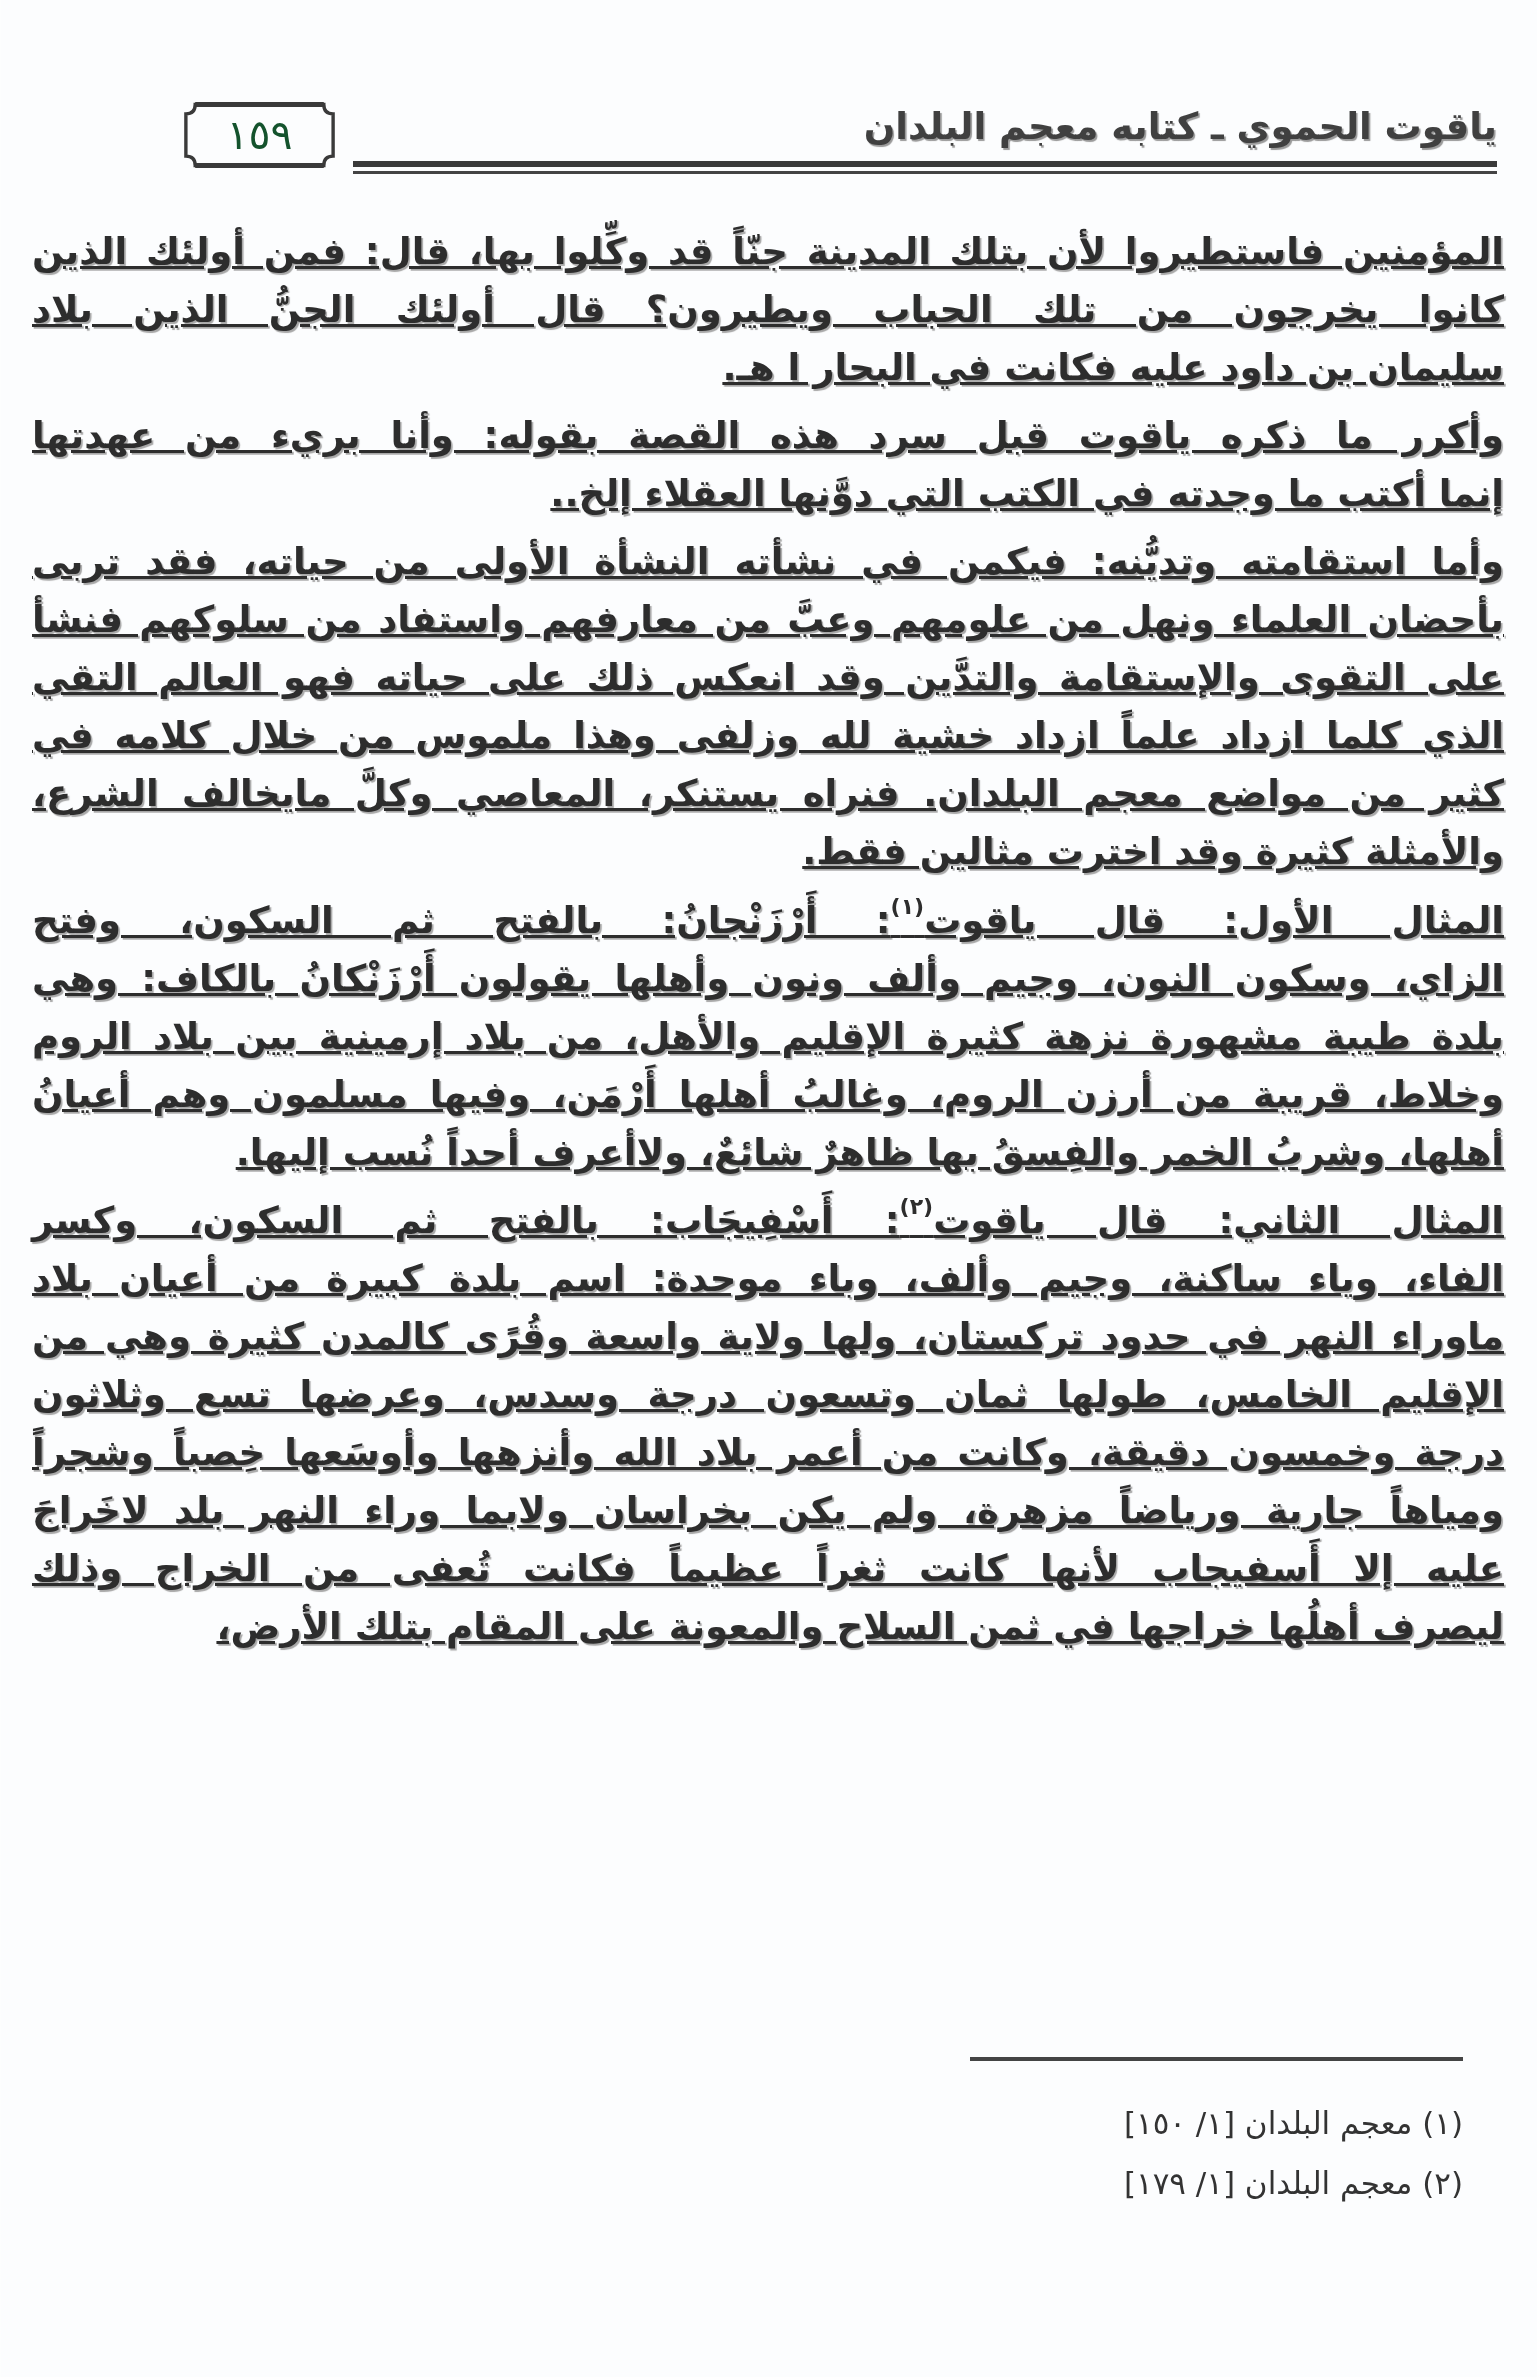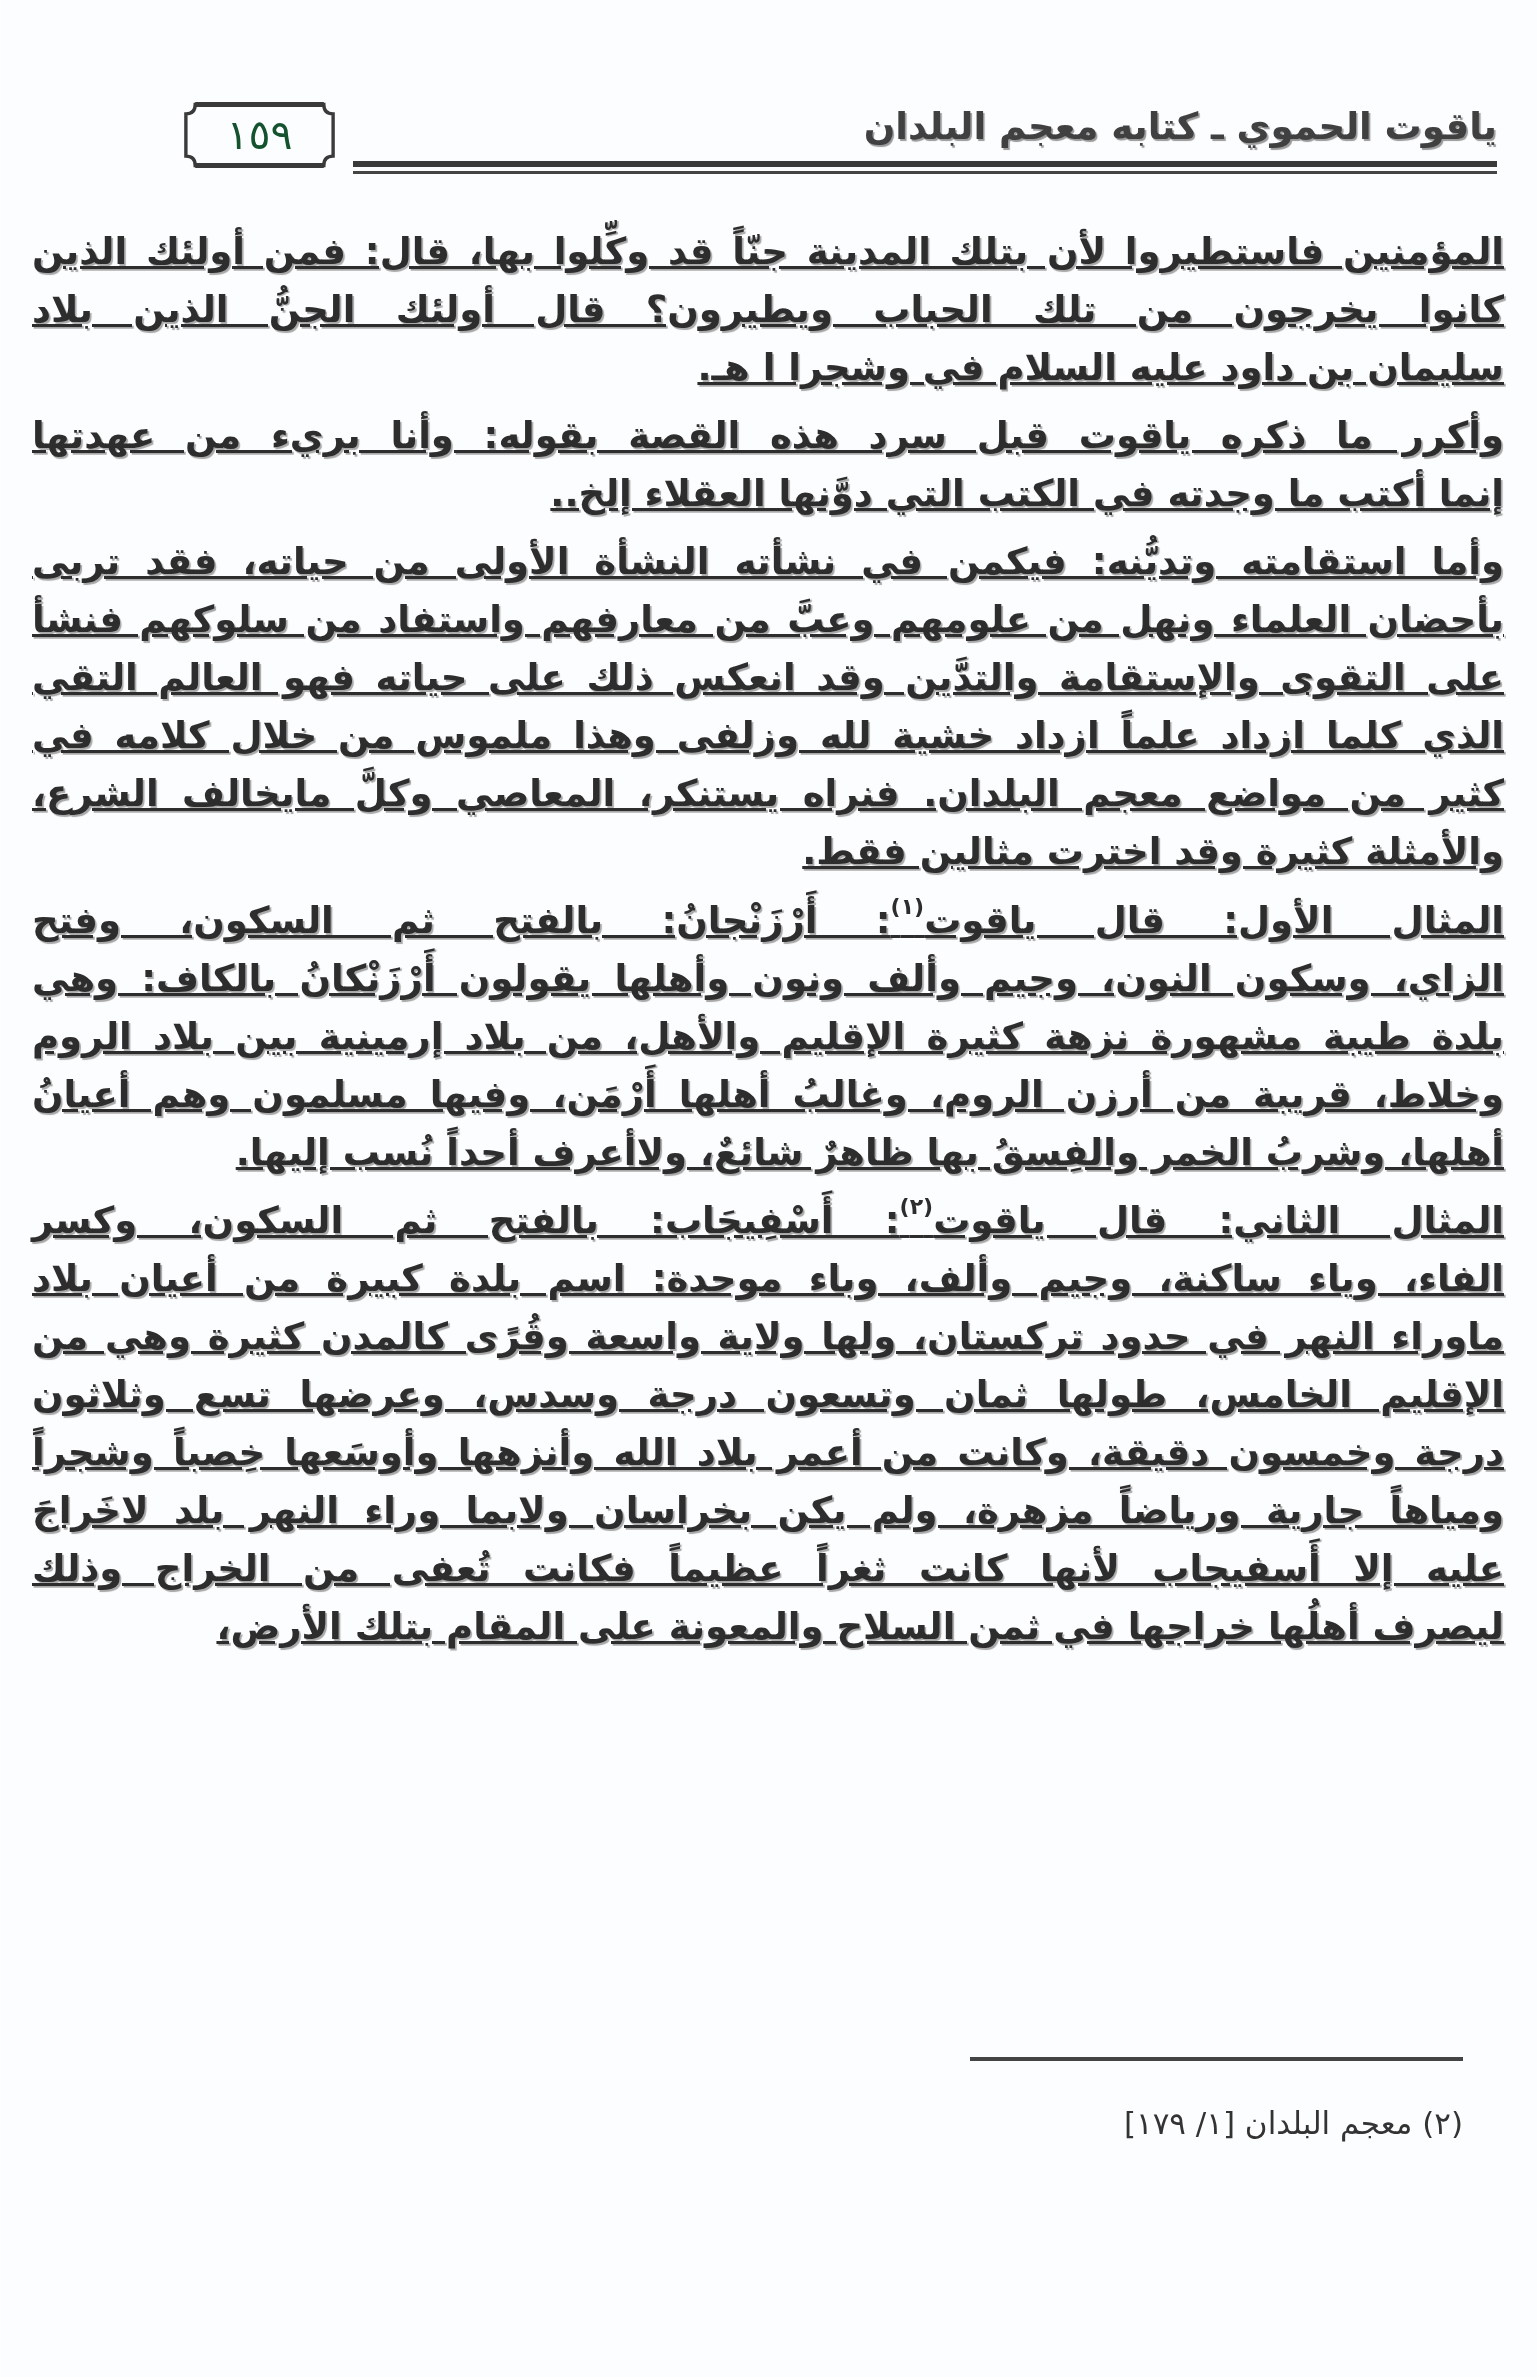--- a/index.html
+++ b/index.html
@@ -150,21 +150,21 @@
       <path d="M14,3 L166,3" stroke="#3a3a3a" stroke-width="6"></path>
       <path d="M14,75 L166,75" stroke="#3a3a3a" stroke-width="6"></path>
     </svg>
     <div class="page-number">١٥٩</div>
   </div>
 
   <div class="body-text" id="body-text">
       <div class="para">
         <span class="line">المؤمنين فاستطيروا لأن بتلك المدينة جنّاً قد وكِّلوا بها، قال: فمن أولئك الذين</span>
         <span class="line">كانوا يخرجون من تلك الحباب ويطيرون؟ قال أولئك الجنُّ الذين بلاد</span>
-        <span class="line last">سليمان بن داود عليه السلام في وشجرا ا هـ.</span>
+        <span class="line last">سليمان بن داود عليه فكانت في البحار ا هـ.</span>
       </div>
       <div class="para">
         <span class="line">وأكرر ما ذكره ياقوت قبل سرد هذه القصة بقوله: وأنا بريء من عهدتها</span>
         <span class="line last">إنما أكتب ما وجدته في الكتب التي دوَّنها العقلاء إلخ..</span>
       </div>
       <div class="para">
         <span class="line">وأما استقامته وتديُّنه: فيكمن في نشأته النشأة الأولى من حياته، فقد تربى</span>
         <span class="line">بأحضان العلماء ونهل من علومهم وعبَّ من معارفهم واستفاد من سلوكهم فنشأ</span>
         <span class="line">على التقوى والإستقامة والتدَّين وقد انعكس ذلك على حياته فهو العالم التقي</span>
         <span class="line">الذي كلما ازداد علماً ازداد خشية لله وزلفى وهذا ملموس من خلال كلامه في</span>
@@ -186,19 +186,23 @@
         <span class="line">درجة وخمسون دقيقة، وكانت من أعمر بلاد الله وأنزهها وأوسَعها خِصباً وشجراً</span>
         <span class="line">ومياهاً جارية ورياضاً مزهرة، ولم يكن بخراسان ولابما وراء النهر بلد لاخَراجَ</span>
         <span class="line">عليه إلا أَسفيجاب لأنها كانت ثغراً عظيماً فكانت تُعفى من الخراج وذلك</span>
         <span class="line last">ليصرف أهلُها خراجها في ثمن السلاح والمعونة على المقام بتلك الأرض،</span>
       </div>
     </div>
 
   <div class="footnote-rule"></div>
   <div class="footnotes">
     <span class="footnote">
+      <span>(١)</span>
+      <span>معجم البلدان [١/ ١٥٠]</span>
+    </span>
+    <span class="footnote">
       <span>(٢)</span>
       <span>معجم البلدان [١/ ١٧٩]</span>
     </span>
   </div>
 
 </div>
 
 
 </body></html>

